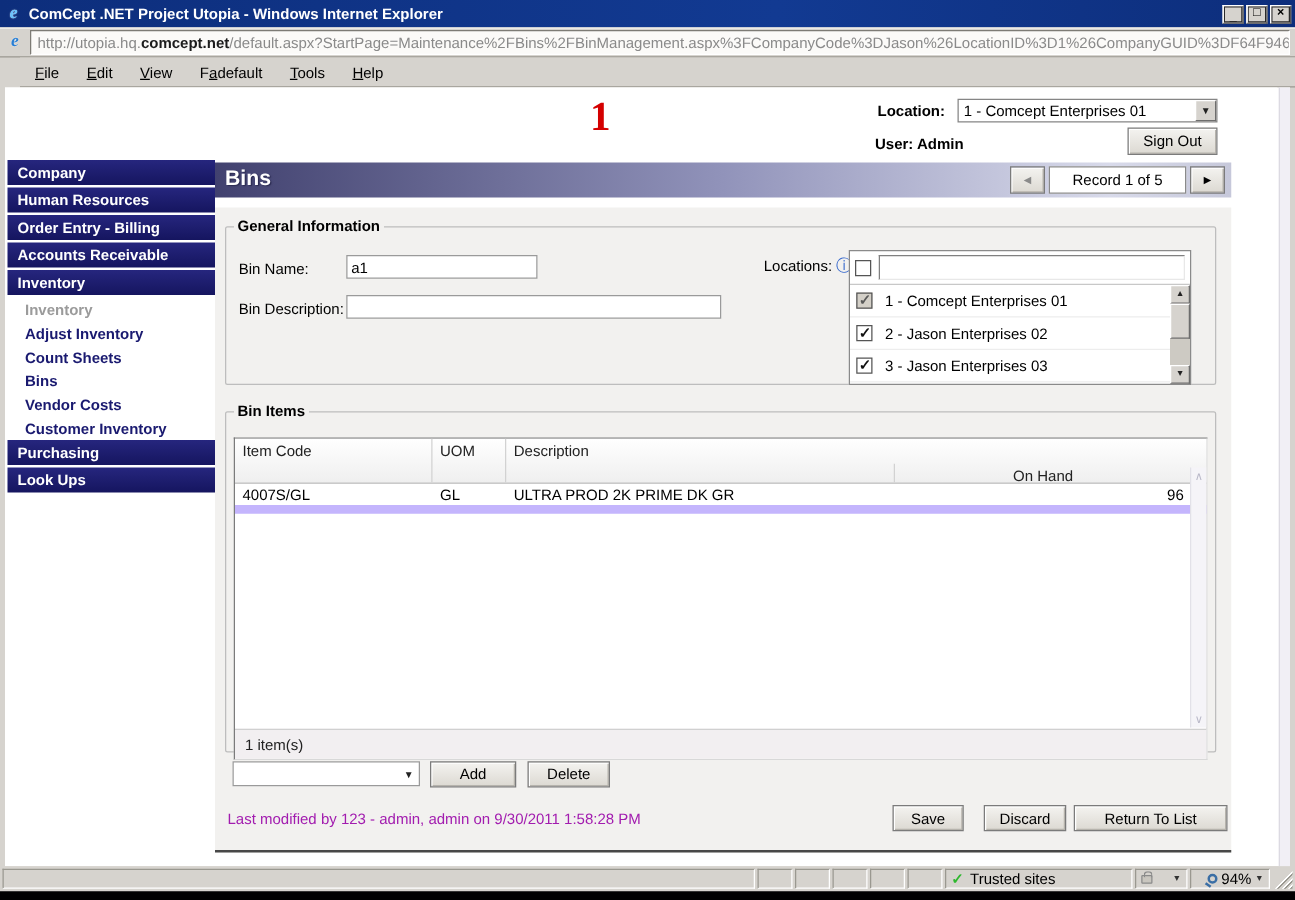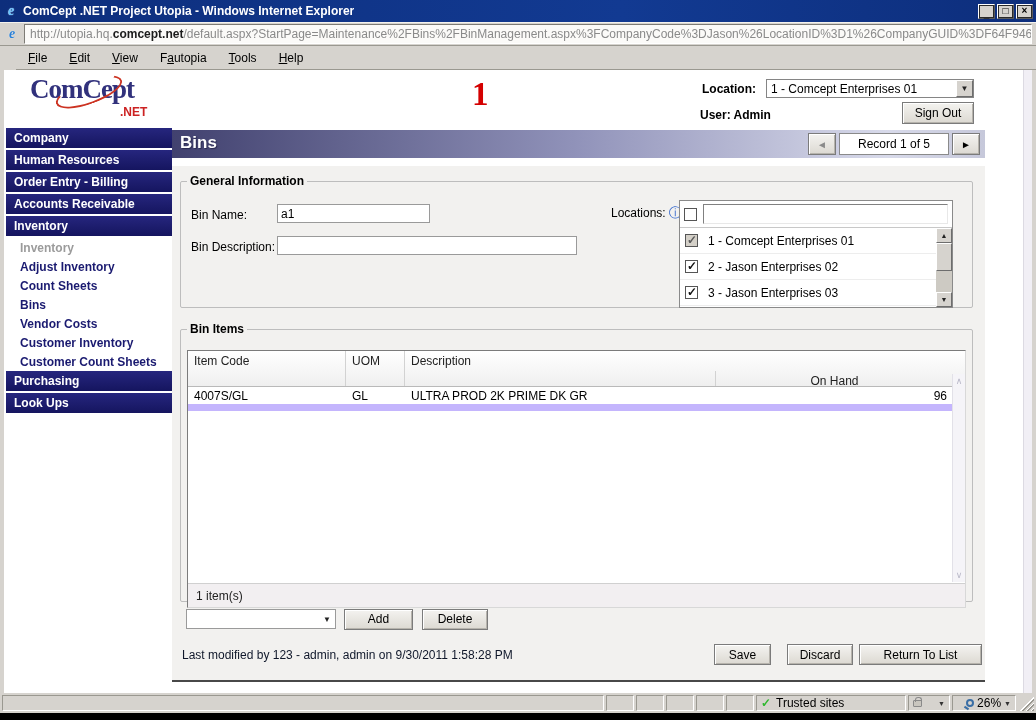--- a/index.html
+++ b/index.html
@@ -120,21 +120,21 @@
   .gridcount { position:absolute; left:0; right:0; bottom:0; height:24px; background:#f2eff1;
     border-top:1px solid #d0d0d0; display:flex; align-items:center; padding:0 8px; color:#222; }
 
   .itemadd-row { position:absolute; left:14px; top:442px; height:22px; display:flex; align-items:center; }
   .item-combo { width:150px; height:20px; background:#fff; border:1px solid #9a9a9a; display:flex; align-items:center; }
   .item-combo .val { flex:1; }
   .item-combo .flat-arrow { width:16px; text-align:center; color:#222; font-size:8px; }
   .add-btn { width:69px; height:21px; margin-left:8px; }
   .del-btn { width:66px; height:21px; margin-left:9px; }
 
-  .modified { position:absolute; left:10px; top:482px; color:#0f172a; }
+  .modified { position:absolute; left:10px; top:482px; color:#a21caf; }
   .save-btn    { position:absolute; left:542px; top:478px; width:57px;  height:21px; }
   .discard-btn { position:absolute; left:615px; top:478px; width:66px;  height:21px; }
   .return-btn  { position:absolute; left:687px; top:478px; width:123px; height:21px; }
 
   
   .statusbar { position:absolute; left:0; top:693px; width:1036px; height:20px; background:#d6d3ce;
     display:flex; align-items:stretch; gap:2px; padding:2px 2px; }
   .sb-panel { border:1px solid; border-color:#9a9890 #fff #fff #9a9890; display:flex; align-items:center; padding:0 4px; }
   .sb-main { flex:1; }
   .sb-small { width:28px; }
@@ -179,34 +179,29 @@
     <span>http://utopia.hq.</span>
       <b>comcept.net</b>
       <span>/default.aspx?StartPage=Maintenance%2FBins%2FBinManagement.aspx%3FCompanyCode%3DJason%26LocationID%3D1%26CompanyGUID%3DF64F9468-13E0-4691-AB09</span>
   </div>
 </div>
 
 <div class="menubar">
   <span class="menu-item"><span class="u">F</span><span>ile</span></span>
   <span class="menu-item"><span class="u">E</span><span>dit</span></span>
   <span class="menu-item"><span class="u">V</span><span>iew</span></span>
-  <span class="menu-item"><span>F</span><span class="u">a</span><span>utopia</span></span>
+  <span class="menu-item"><span>F</span><span class="u">a</span><span>default</span></span>
   <span class="menu-item"><span class="u">T</span><span>ools</span></span>
   <span class="menu-item"><span class="u">H</span><span>elp</span></span>
 </div>
 
 <div class="page">
   <div class="page-scroll"></div>
 
   <div class="pageheader">
-    <div class="logo">
-      <span class="logo-text">ComCept</span>
-      <span class="logo-swoosh"></span>
-      <span class="logo-net">.NET</span>
-    </div>
     <div class="page-marker">1</div>
     <div class="loc-label">Location:</div>
     <div class="combo loc-combo">
       <span class="val">1 - Comcept Enterprises 01</span>
       <span class="drop">▼</span>
     </div>
     <div class="user-label">User: Admin</div>
     <button class="btn signout-btn">Sign Out</button>
   </div>
 
@@ -215,21 +210,20 @@
     <div class="nav-header">Human Resources</div>
     <div class="nav-header">Order Entry - Billing</div>
     <div class="nav-header">Accounts Receivable</div>
     <div class="nav-header">Inventory</div>
     <div class="nav-sub disabled">Inventory</div>
     <div class="nav-sub">Adjust Inventory</div>
     <div class="nav-sub">Count Sheets</div>
     <div class="nav-sub">Bins</div>
     <div class="nav-sub">Vendor Costs</div>
     <div class="nav-sub">Customer Inventory</div>
-    <div class="nav-sub">Customer Count Sheets</div>
     <div class="nav-header">Purchasing</div>
     <div class="nav-header">Look Ups</div>
   </div>
 
   <div class="main">
     <div class="banner">
       <span class="banner-title">Bins</span>
       <div class="recnav">
         <button class="btn navbtn prev">
             <span>◄</span>
@@ -332,18 +326,18 @@
   <div class="sb-panel sb-trusted">
     <span class="tick">✓</span>
     <span>Trusted sites</span>
   </div>
   <div class="sb-panel sb-protect">
     <span class="lock-glyph"></span>
     <span class="mini-arrow">▼</span>
   </div>
   <div class="sb-panel sb-zoom">
     <span class="mag"></span>
-    <span>26%</span>
+    <span>94%</span>
     <span class="mini-arrow">▼</span>
   </div>
   <div class="sb-grip"></div>
 </div>
 <div class="blackstrip"></div>
 
 </body></html>

